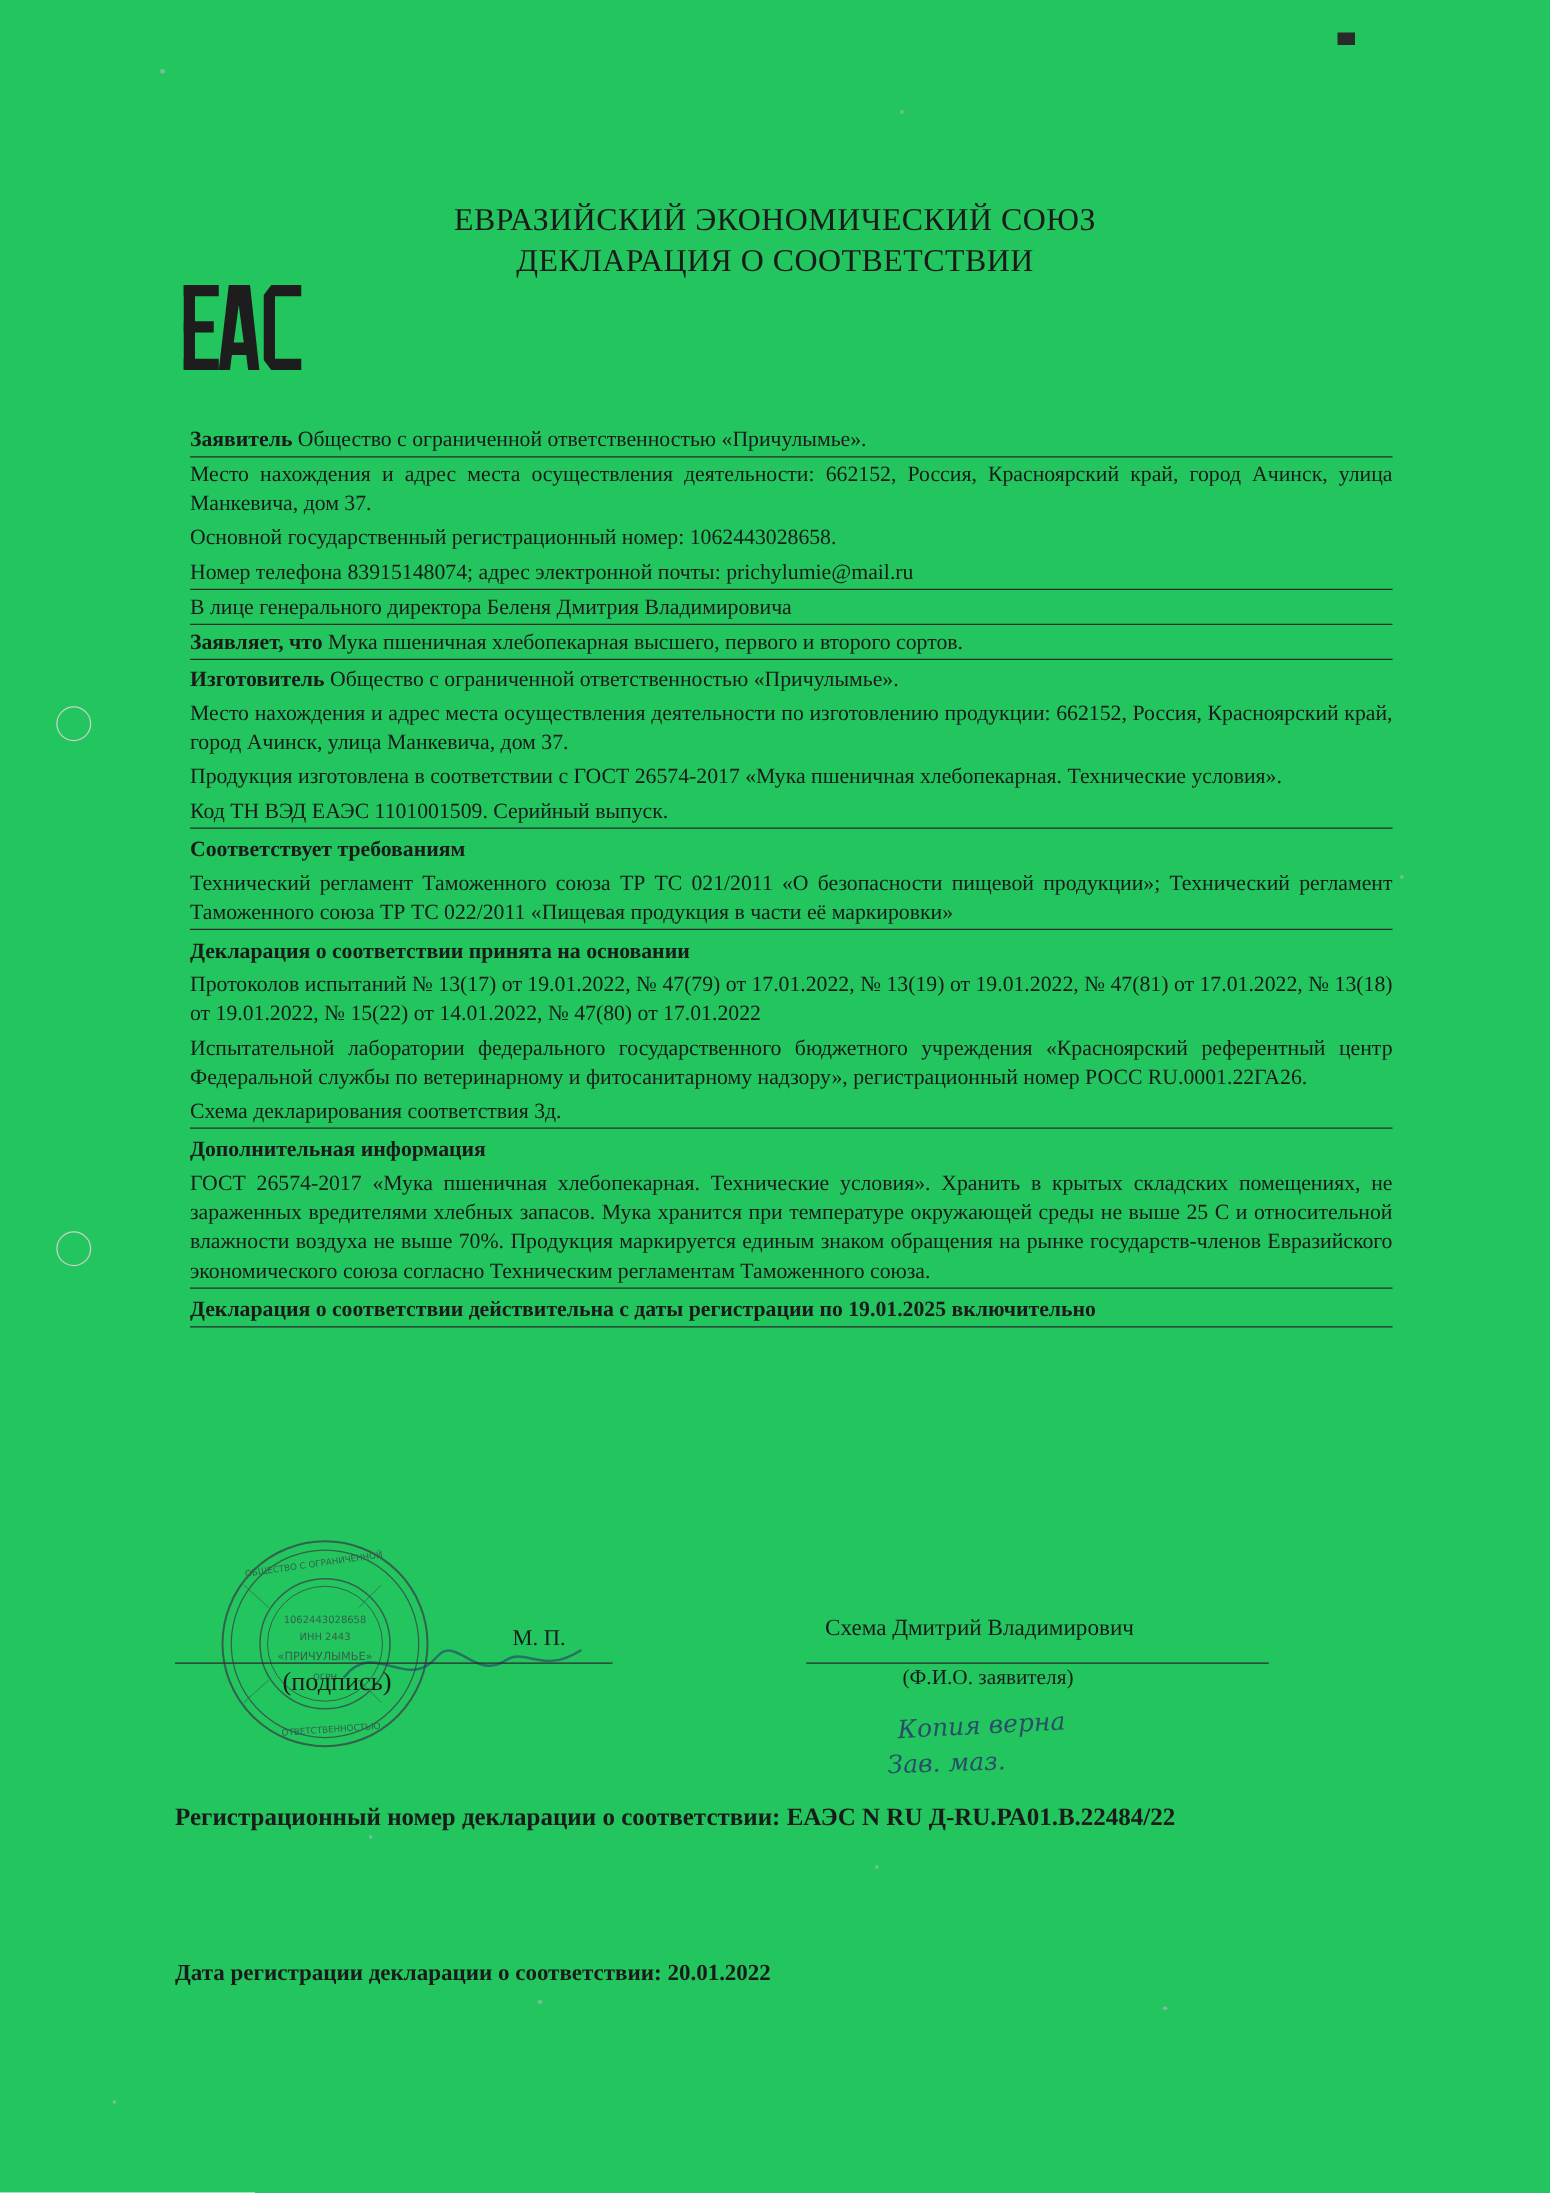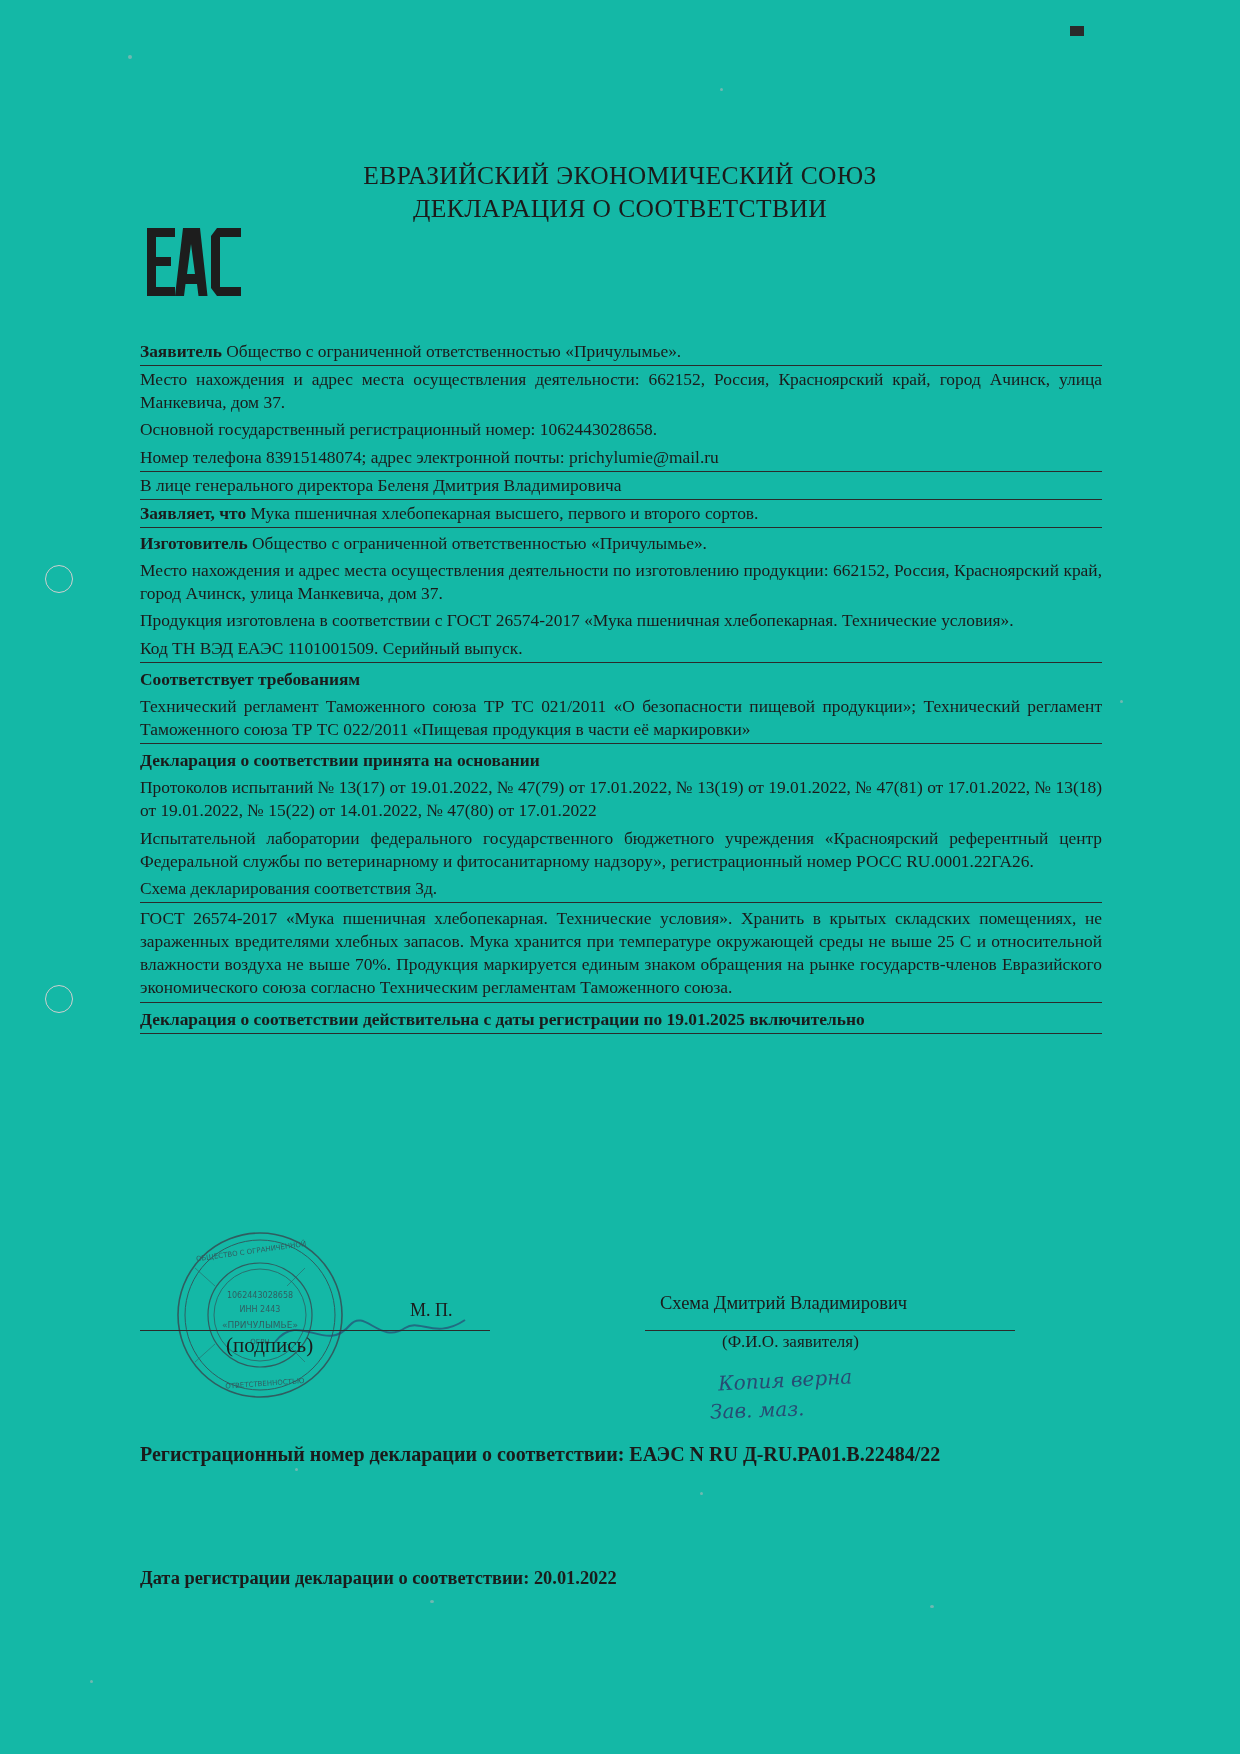--- a/index.html
+++ b/index.html
@@ -12,21 +12,21 @@
     height: 1754px;
     position: relative;
     font-family: "Liberation Serif", serif;
     color: #1b1b1b;
     overflow: hidden;
   }
 
   .page {
     position: absolute;
     inset: 0;
-    background: #14b8a6;
+    background: #22c55e;
   }
 
   
   .speck {
     position: absolute;
     background: #b9b9b9;
     border-radius: 50%;
     opacity: .55;
   }
   .hole {
@@ -65,21 +65,21 @@
     position: absolute;
     left: 145px;
     top: 222px;
     width: 100px;
     height: 80px;
   }
   .eac svg { display: block; }
 
   .body-block {
     position: absolute;
-    left: 140px;
+    left: 152px;
     top: 338px;
     width: 962px;
     font-size: 17.4px;
     line-height: 1.33;
   }
 
   .rule {
     border-bottom: 1.2px solid #2b2b2b;
     margin: 0;
   }
@@ -245,20 +245,21 @@
 
     <div class="group">
       <p class="section-head">Декларация о соответствии принята на основании</p>
       <p class="line just">Протоколов испытаний № 13(17) от 19.01.2022, № 47(79) от 17.01.2022, № 13(19) от 19.01.2022, № 47(81) от 17.01.2022, № 13(18) от 19.01.2022, № 15(22) от 14.01.2022, № 47(80) от 17.01.2022</p>
       <p class="line just">Испытательной лаборатории федерального государственного бюджетного учреждения «Красноярский референтный центр Федеральной службы по ветеринарному и фитосанитарному надзору», регистрационный номер РОСС RU.0001.22ГА26.</p>
       <p class="line">Схема декларирования соответствия 3д.</p>
       <div class="rule"></div>
     </div>
 
     <div class="group">
+      <p class="section-head">Дополнительная информация</p>
       <p class="line just">ГОСТ 26574-2017 «Мука пшеничная хлебопекарная. Технические условия». Хранить в крытых складских помещениях, не зараженных вредителями хлебных запасов. Мука хранится при температуре окружающей среды не выше 25 С и относительной влажности воздуха не выше 70%. Продукция маркируется единым знаком обращения на рынке государств-членов Евразийского экономического союза согласно Техническим регламентам Таможенного союза.</p>
       <div class="rule"></div>
     </div>
 
     <div class="group">
       <p class="section-head">Декларация о соответствии действительна с даты регистрации по 19.01.2025 включительно</p>
       <div class="rule"></div>
     </div>
 
   </div>

